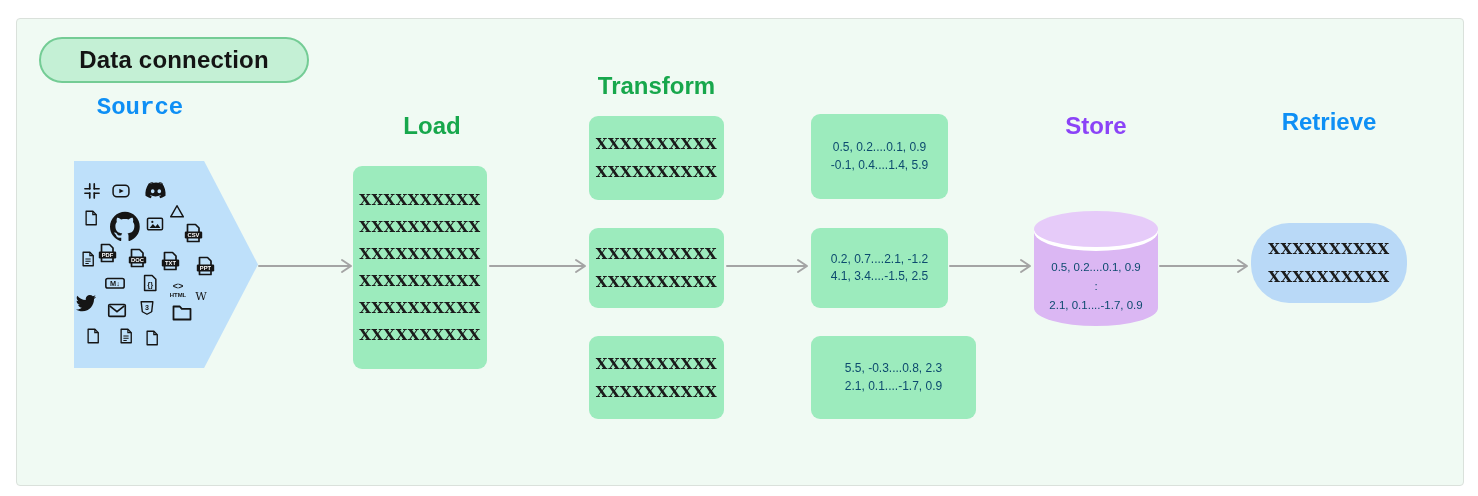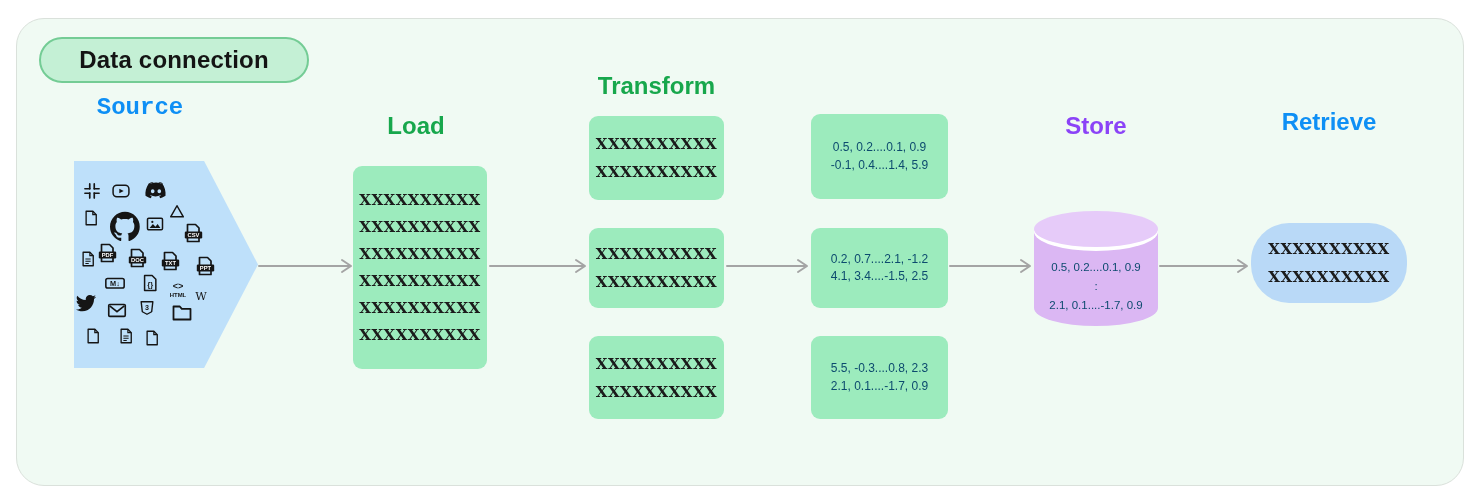--- a/index.html
+++ b/index.html
@@ -1,45 +1,45 @@
 <!DOCTYPE html>
 <html style="--panel-bg: #F0FAF3; --panel-border: #DAE1DB; --badge-fill: #C4F0D5; --badge-border: #74CC95; --header-blue: #0E8FF5; --header-green: #17A74C; --header-purple: #8B43F7; --box-green: #9CEBBD; --box-blue: #BEE0FA; --box-blue2: #B9D9F7; --cyl-purple: #DBB7F3; --cyl-purple-top: #E6CBF9; --arrow-gray: #A4A4A4;"><head>
 <meta charset="utf-8">
 <style>
   html,body{margin:0;padding:0;background:#ffffff;width:1478px;height:496px;overflow:hidden;
     font-family:"Liberation Sans",sans-serif;}
   .panel{position:absolute;left:16px;top:18px;width:1446px;height:466px;background:var(--panel-bg,#F0FAF3);
-    border:1.5px solid var(--panel-border,#DAE1DB);border-radius:28px;}
+    border:1.5px solid var(--panel-border,#DAE1DB);border-radius:4px;}
   .badge{position:absolute;left:22px;top:18px;width:266px;height:42px;background:var(--badge-fill,#C4F0D5);
     border:2px solid var(--badge-border,#74CC95);border-radius:24px;display:flex;align-items:center;justify-content:center;}
   .badge span{font-size:24px;font-weight:bold;color:#141414;letter-spacing:.2px;}
   .hdr{position:absolute;font-size:24px;font-weight:bold;text-align:center;height:28px;line-height:28px;}
   .hdr.blue{color:var(--header-blue,#0E8FF5);}
   .hdr.green{color:var(--header-green,#17A74C);}
   .hdr.purple{color:var(--header-purple,#8B43F7);}
   .hdr-source{left:57px;top:75px;width:132px;font-family:Liberation Mono, monospace;}
-  .hdr-load{left:332px;top:93px;width:134px;}
+  .hdr-load{left:348px;top:93px;width:134px;}
   .hdr-transform{left:572px;top:53px;width:135px;}
   .hdr-embed{left:794px;top:55px;width:137px;}
   .hdr-store{left:1017px;top:93px;width:124px;}
   .hdr-retrieve{left:1234px;top:89px;width:156px;}
 
   .pentagon{position:absolute;left:57px;top:142px;width:184px;height:207px;background:var(--box-blue,#BEE0FA);
     clip-path:polygon(0 0,70.7% 0,100% 50%,70.7% 100%,0 100%);}
   .ic{position:absolute;}
 
   .greenbox{position:absolute;background:var(--box-green,#9CEBBD);border-radius:9px;
     display:flex;flex-direction:column;align-items:center;justify-content:center;}
   .load-box{left:336px;top:147px;width:134px;height:203px;}
   .t-box1{left:572px;top:97px;width:135px;height:84px;}
   .t-box2{left:572px;top:209px;width:135px;height:80px;}
   .t-box3{left:572px;top:317px;width:135px;height:83px;}
   .e-box1{left:794px;top:95px;width:137px;height:85px;}
   .e-box2{left:794px;top:209px;width:137px;height:80px;text-align:right;}
-  .e-box3{left:794px;top:317px;width:137px;height:83px;}
+  .e-box3{left:794px;top:317px;width:165px;height:83px;}
 
   .xline{font-family:"DejaVu Serif",serif;font-weight:600;font-size:15px;letter-spacing:.5px;
     color:#1b1b1b;line-height:27px;white-space:nowrap;}
   .t-box1 .xline,.t-box2 .xline,.t-box3 .xline{line-height:28px;}
   .numline{font-size:12px;color:#0c4a6e;line-height:17.5px;white-space:nowrap;}
 
   .cylinder{position:absolute;left:1017px;top:192px;width:124px;height:115px;}
   .cyl-body{position:absolute;left:0;top:18px;width:124px;height:97px;background:var(--cyl-purple,#DBB7F3);
     border-radius:0 0 62px 62px / 0 0 18px 18px;}
   .cyl-rim{position:absolute;left:0;top:1px;width:124px;height:39px;background:#ffffff;border-radius:50%;}

